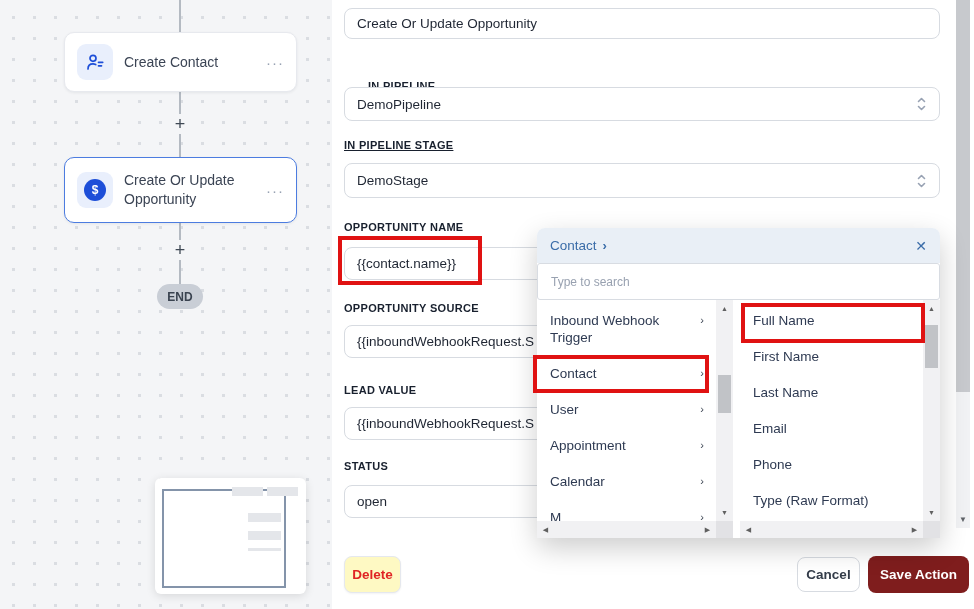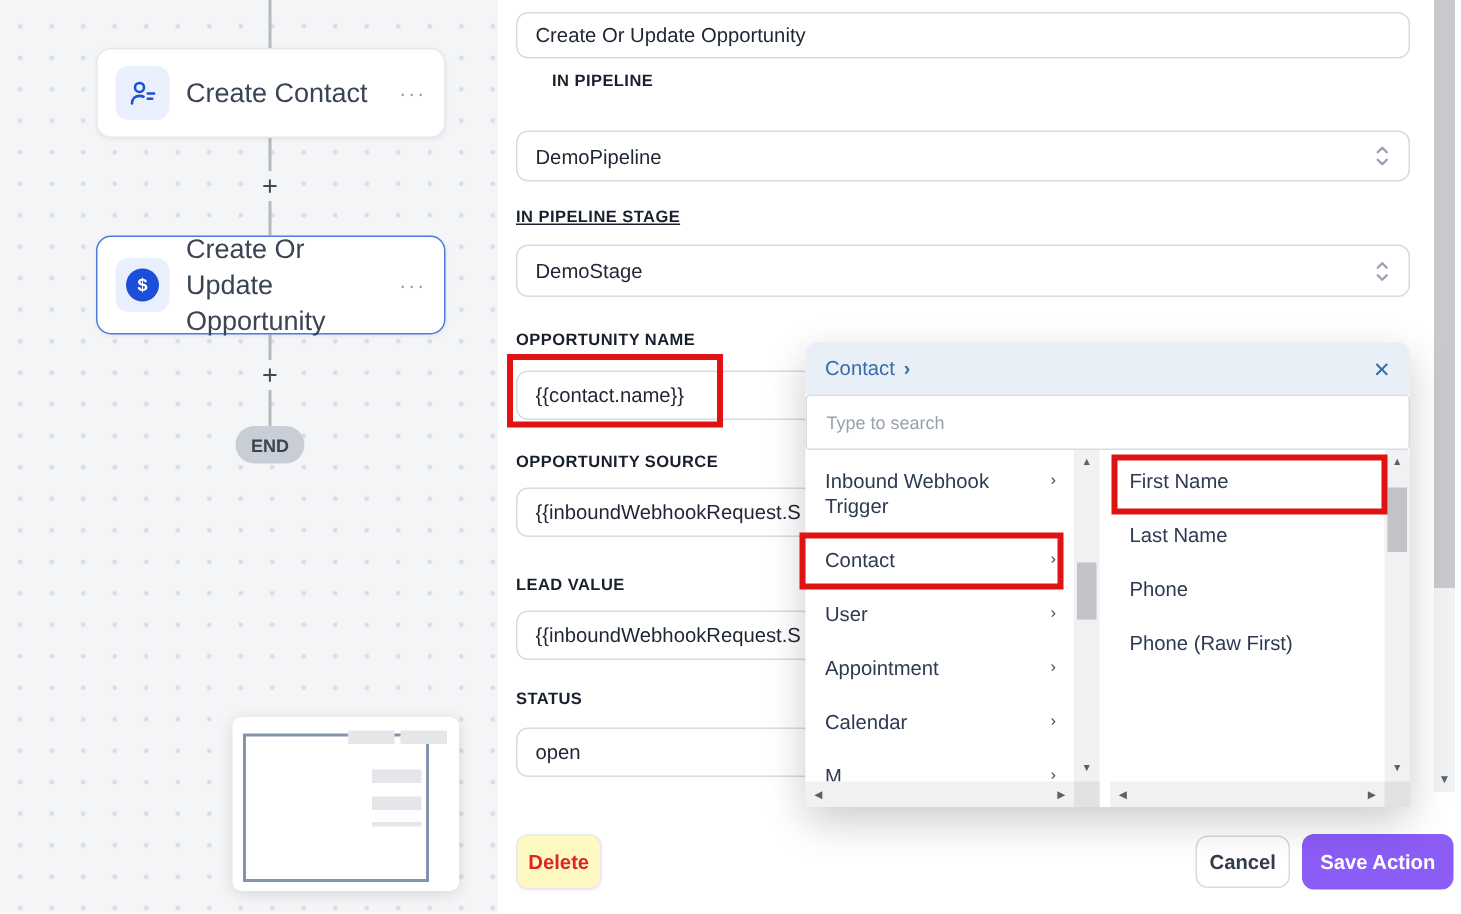--- a/index.html
+++ b/index.html
@@ -19,21 +19,21 @@
   .p1 { top:114px; } .p2 { top:240px; }
   .node { position:absolute; left:64px; width:233px; background:#fff; border:1px solid #e7e9ee;
     border-radius:10px; box-shadow:0 1px 3px rgba(16,24,40,.07); display:flex; align-items:center;
     padding:0 12px; gap:11px; cursor:pointer; }
   .node-1 { top:32px; height:60px; }
   .node-2 { top:157px; height:66px; border:1.5px solid #4c7ce0; }
   .icon-box { width:36px; height:36px; background:#e9effc; border-radius:9px; display:flex;
     align-items:center; justify-content:center; flex:0 0 auto; }
   .dollar-circle { width:22px; height:22px; border-radius:50%; background:#1d4ed8; color:#fff;
     font-size:12px; font-weight:700; display:flex; align-items:center; justify-content:center; }
-  .node-label { font-size:18px; color:#3b4454; line-height:1.35; max-width:128px; }
+  .node-label { font-size:14px; color:#3b4454; line-height:1.35; max-width:128px; }
   .node-menu { margin-left:auto; color:#98a2b3; font-size:15px; letter-spacing:1px; cursor:pointer; }
   .end-pill { position:absolute; left:157px; top:284px; width:46px; height:25px; background:#c9ced6;
     border-radius:13px; display:flex; align-items:center; justify-content:center; font-size:12px;
     font-weight:700; color:#3a4350; }
   .minimap { position:absolute; left:155px; top:478px; width:151px; height:116px; background:#fff;
     border-radius:6px; box-shadow:0 2px 10px rgba(0,0,0,.12); cursor:pointer; }
   .mini-rect { position:absolute; left:7px; top:11px; width:124px; height:99px; border:2px solid #8494aa; }
   .mini-bar { position:absolute; background:#e4e6ea; }
   .mb1 { left:77px; top:9px; width:31px; height:9px; }
   .mb2 { left:112px; top:9px; width:31px; height:9px; }
@@ -45,34 +45,34 @@
   .panel { position:absolute; left:332px; top:0; width:642px; height:609px; background:#fff; }
   .fld-label { position:absolute; left:12px; font-size:11px; font-weight:700; color:#18202e;
     letter-spacing:.3px; }
   .tbox { position:absolute; left:12px; width:596px; background:#fff; border:1px solid #d7dbe1;
     border-radius:8px; font-size:13.5px; color:#1f2633; padding:0 12px;
     font-family:"Liberation Sans", sans-serif; outline:none; }
   .sel { position:absolute; left:12px; width:596px; background:#fff; border:1px solid #d7dbe1;
     border-radius:8px; display:flex; align-items:center; padding:16px 12px; font-size:13.5px;
     color:#1f2633; cursor:pointer; }
   .sel .updown { margin-left:auto; display:flex; }
-  .lbl-1{top:48px;padding-left:24px;} .sel-1{top:87px;height:34px;}
+  .lbl-1{top:80px;padding-left:24px;} .sel-1{top:87px;height:34px;}
   .lbl-2{top:139px;text-decoration:underline;} .sel-2{top:163px;height:35px;justify-content:space-between;}
   .lbl-3{top:221px;} .in-3{top:247px;height:33px;}
   .lbl-4{top:302px;} .in-4{top:325px;height:33px;}
   .lbl-5{top:384px;} .in-5{top:407px;height:33px;}
   .lbl-6{top:460px;} .in-6{top:485px;height:33px;}
   .in-name{top:8px;height:31px;}
   .btn { position:absolute; border-radius:8px; font-size:13.5px; display:flex; align-items:center;
     justify-content:center; cursor:pointer; font-family:"Liberation Sans", sans-serif; }
   .btn-delete { left:12px; top:556px; width:57px; height:37px; background:#fef9c3;
     border:1px solid #e5e8ee; color:#e02424; font-weight:700; box-shadow:0 1px 2px rgba(16,24,40,.05); }
   .btn-cancel { left:465px; top:557px; width:63px; height:35px; background:#fff;
     border:1px solid #d7dbe1; color:#333c49; font-weight:600; }
-  .btn-save { left:536px; top:556px; width:101px; height:37px; background:#8b5cf6; border:none;
+  .btn-save { left:536px; top:556px; width:101px; height:37px; background:#7f1d1d; border:none;
     color:#fff; font-weight:700; }
   .main-scroll { position:absolute; left:624px; top:0; width:14px; height:528px; background:#f1f2f4; }
   .main-thumb { position:absolute; left:0; top:0; width:14px; height:392px; background:#c7c9cd; }
   .main-arrow { position:absolute; left:0; bottom:2px; width:14px; height:14px; color:#5f6368;
     font-size:8px; display:flex; align-items:center; justify-content:center; }
 
   
   .picker { position:absolute; left:537px; top:228px; width:403px; height:310px; background:#fff;
     border-radius:8px; box-shadow:0 10px 28px rgba(0,0,0,.20); z-index:5; }
   .picker-head { height:35px; background:#e9eff6; border-radius:8px 8px 0 0; display:flex;
@@ -258,30 +258,36 @@
           <div class="htrack"></div>
           <div class="sar">▶</div>
           <div class="corner"></div>
         </div>
       </div>
       <div class="col-gap"></div>
       <div class="col-block">
         <div class="col-row">
           <div class="list field-list">
               <div class="picker-item">
+                <span>Full Name</span>
+              </div>
+              <div class="picker-item">
                 <span>First Name</span>
               </div>
               <div class="picker-item">
                 <span>Last Name</span>
               </div>
               <div class="picker-item">
+                <span>Email</span>
+              </div>
+              <div class="picker-item">
                 <span>Phone</span>
               </div>
               <div class="picker-item">
-                <span>Phone (Raw First)</span>
+                <span>Type (Raw Format)</span>
               </div>
             </div>
           <div class="vscroll">
             <div class="sar">▲</div>
             <div class="strack">
                 <div class="sthumb rthumb"></div>
               </div>
             <div class="sar">▼</div>
           </div>
         </div>

